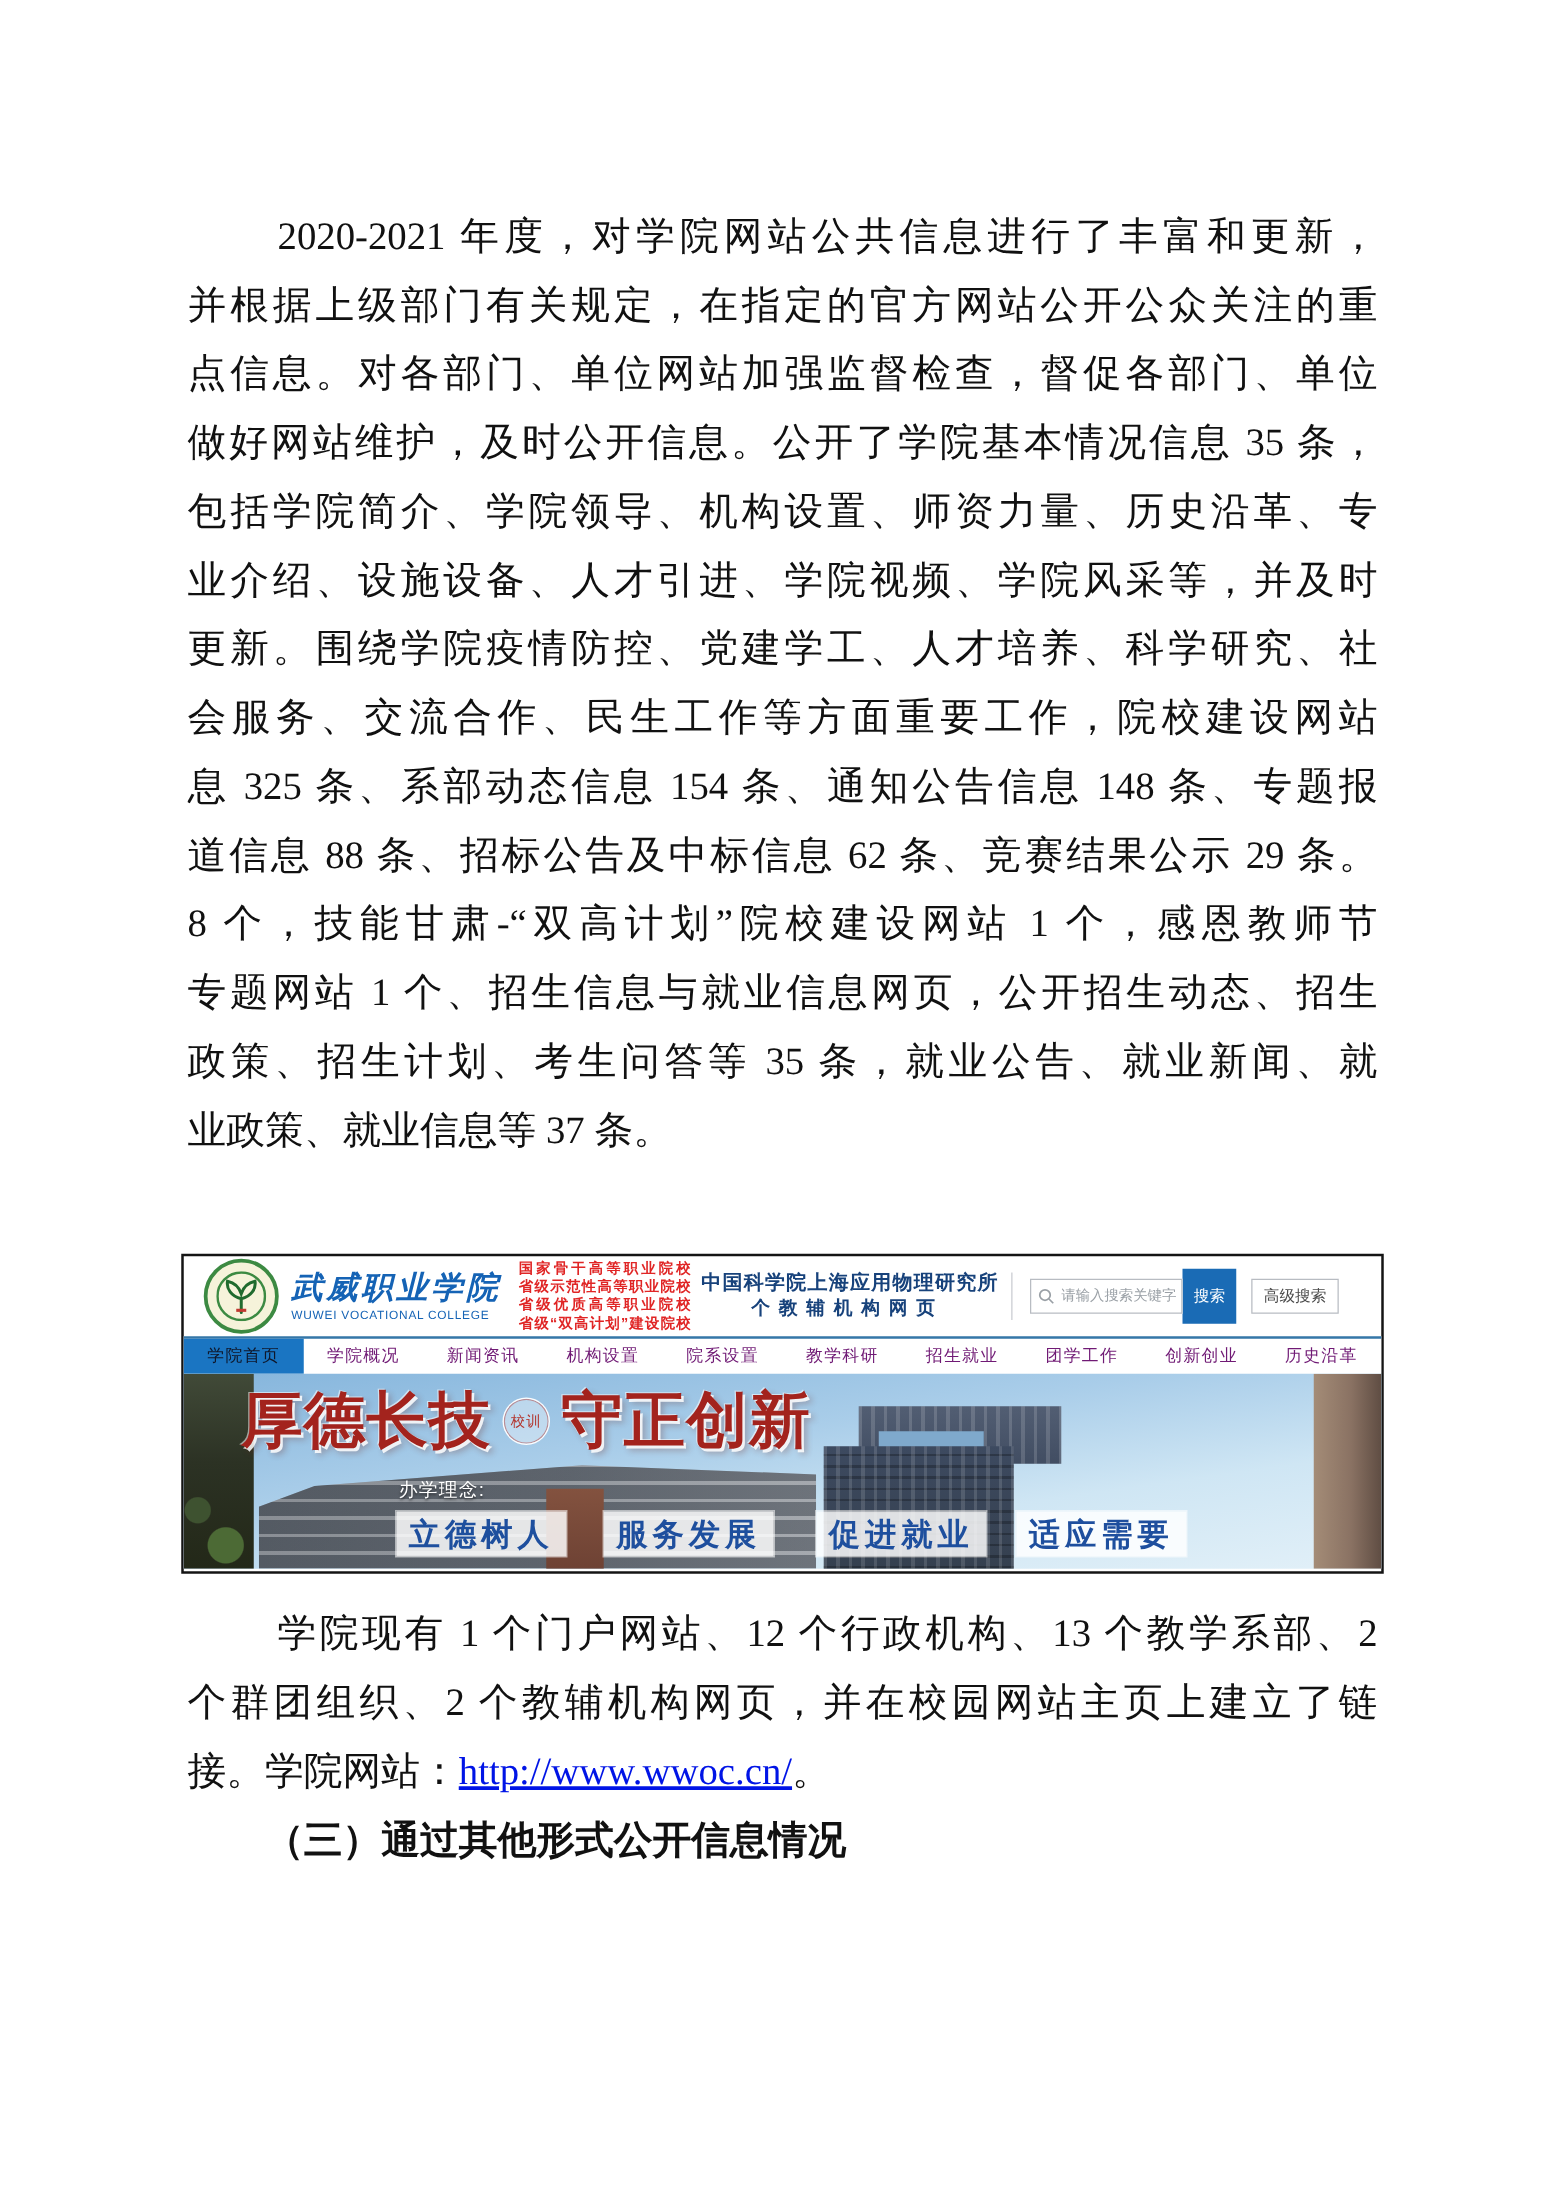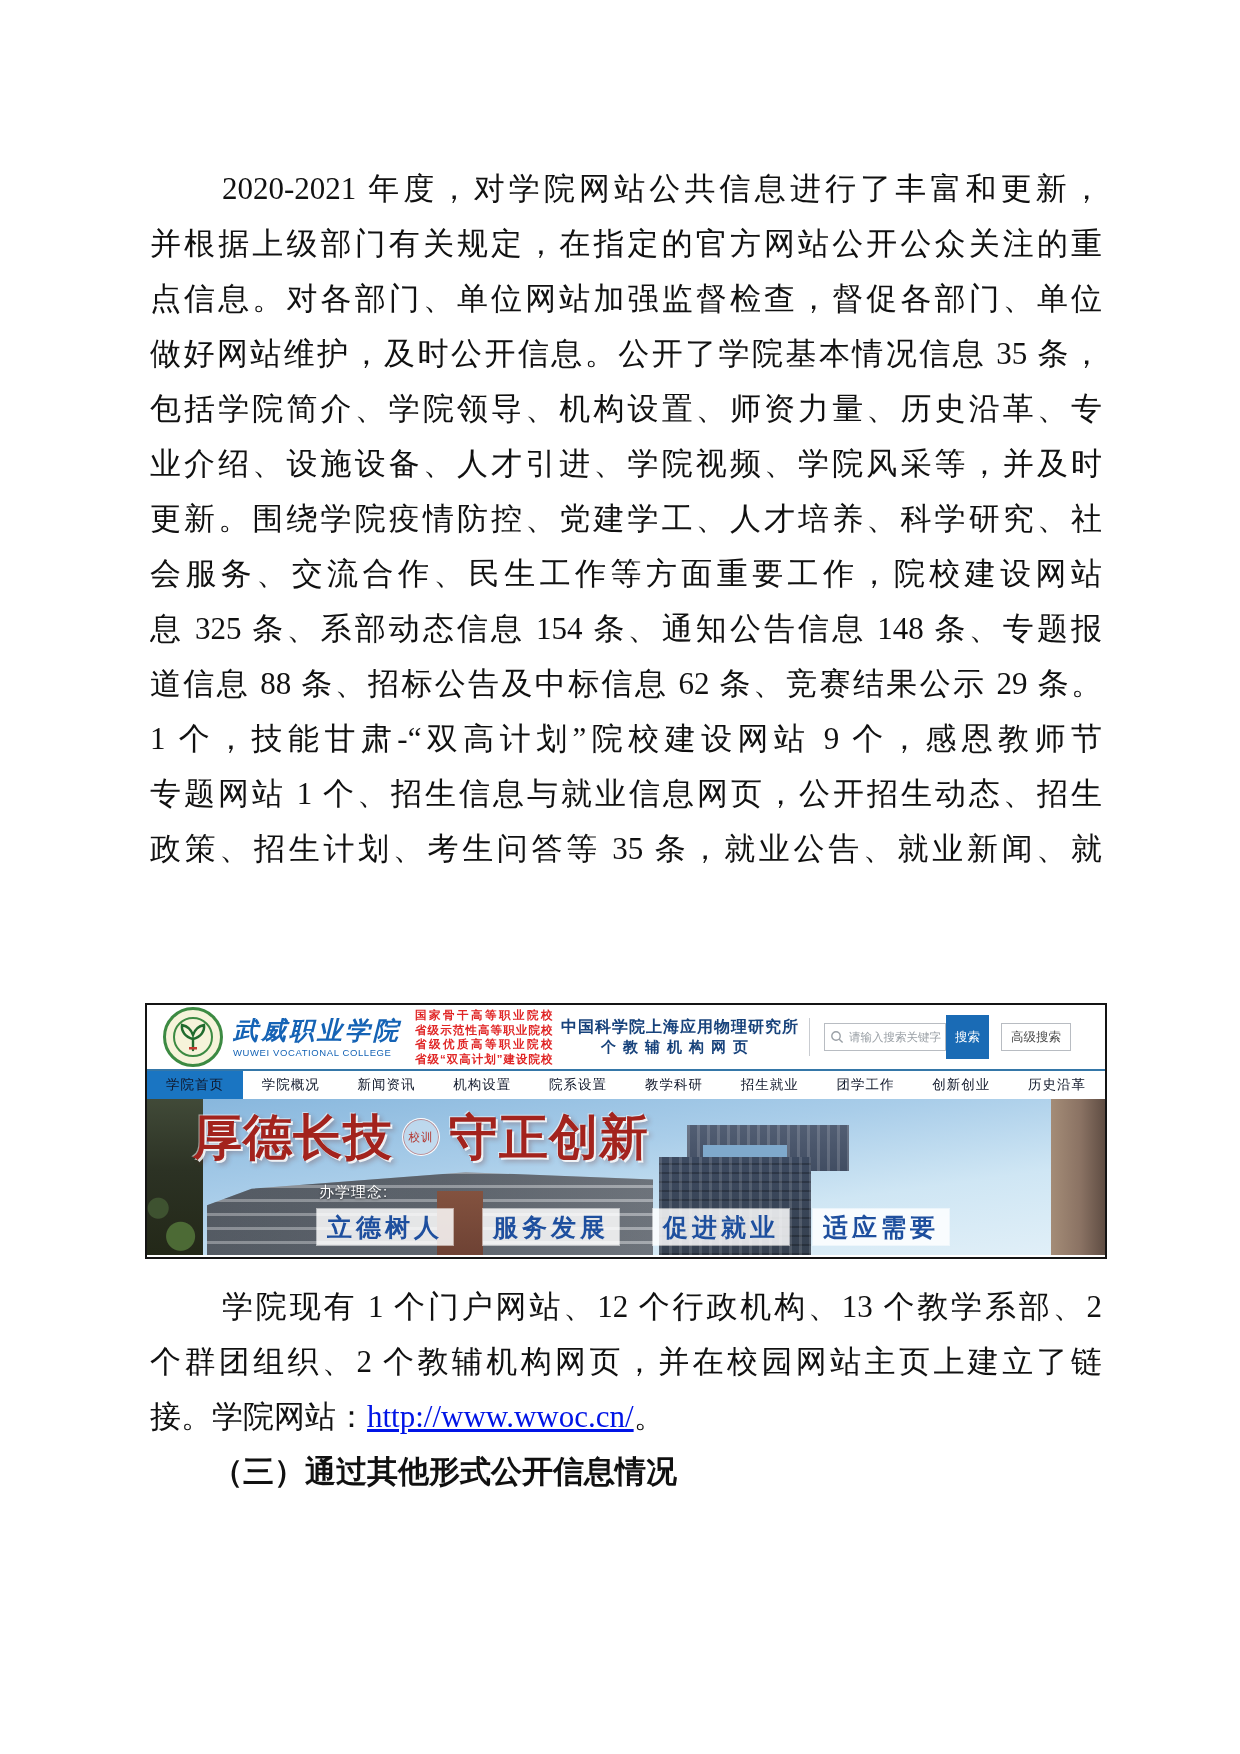--- a/index.html
+++ b/index.html
@@ -43,21 +43,21 @@
                 font-size:11.5px;color:#666;background:transparent;
                 font-family:"Liberation Sans",sans-serif;}
   .sinput input::placeholder{color:#9aa0a6;}
   .sbtn{height:44px;padding:0 9px;background:#1a6bb5;color:#fff;border:0;font-size:12.5px;
         cursor:pointer;font-family:"Liberation Sans",sans-serif;}
   .abtn{height:28px;margin-left:12px;padding:0 9px;background:#fff;border:1px solid #b8bcc2;
         color:#4a4a4a;font-size:12.5px;cursor:pointer;font-family:"Liberation Sans",sans-serif;}
   
   .sh-nav{height:28px;border-top:2px solid #3577a8;display:flex;background:#fff;}
   .navitem{flex:1;display:flex;align-items:center;justify-content:center;
-           font-size:13.5px;color:#0f172a;letter-spacing:1px;cursor:pointer;white-space:nowrap;}
+           font-size:13.5px;color:#701a75;letter-spacing:1px;cursor:pointer;white-space:nowrap;}
   .navitem.active{background:#1a75c2;color:#0f172a;}
   
   .sh-banner{position:relative;height:156px;overflow:hidden;
              background:linear-gradient(172deg,#85b5dc 0%,#a9cde9 38%,#cfe6f4 68%,#e2f0f8 100%);}
   .trees{position:absolute;left:0;top:0;width:56px;height:100%;
          background:radial-gradient(circle at 60% 88%,#4c6a35 0 14px,transparent 15px),
                     radial-gradient(circle at 20% 70%,#3e5230 0 10px,transparent 11px),
                     linear-gradient(180deg,#414a38 0%,#2c3224 45%,#232818 100%);}
   .pillar{position:absolute;right:0;top:0;width:54px;height:100%;
           background:linear-gradient(90deg,#a48c77 0%,#8a7263 55%,#5f4d43 100%);}
@@ -100,23 +100,24 @@
     <div class="dline first">2020-2021 年度，对学院网站公共信息进行了丰富和更新，</div>
     <div class="dline">并根据上级部门有关规定，在指定的官方网站公开公众关注的重</div>
     <div class="dline">点信息。对各部门、单位网站加强监督检查，督促各部门、单位</div>
     <div class="dline">做好网站维护，及时公开信息。公开了学院基本情况信息 35 条，</div>
     <div class="dline">包括学院简介、学院领导、机构设置、师资力量、历史沿革、专</div>
     <div class="dline">业介绍、设施设备、人才引进、学院视频、学院风采等，并及时</div>
     <div class="dline">更新。围绕学院疫情防控、党建学工、人才培养、科学研究、社</div>
     <div class="dline">会服务、交流合作、民生工作等方面重要工作，院校建设网站</div>
     <div class="dline">息 325 条、系部动态信息 154 条、通知公告信息 148 条、专题报</div>
     <div class="dline">道信息 88 条、招标公告及中标信息 62 条、竞赛结果公示 29 条。</div>
-    <div class="dline">1 个，技能甘肃-“双高计划”院校建设网站 9 个，感恩教师节</div>
+    <div class="dline">8 个，技能甘肃-“双高计划”院校建设网站 1 个，感恩教师节</div>
     <div class="dline">专题网站 1 个、招生信息与就业信息网页，公开招生动态、招生</div>
     <div class="dline">政策、招生计划、考生问答等 35 条，就业公告、就业新闻、就</div>
+    <div class="dline parend">业政策、就业信息等 37 条。</div>
   </div>
 
   <div class="shot">
 
     <div class="sh-head">
       <div class="logo">
         <svg width="40" height="40" viewBox="0 0 40 40">
           <circle cx="20" cy="20" r="19" fill="#f6f3da" stroke="#3c8a42" stroke-width="2"></circle>
           <path d="M20 33 L20 22 M20 22 C12 20 8 14 9 8 C14 9 18 12 20 18 C22 12 26 9 31 8 C32 14 28 20 20 22" fill="none" stroke="#206b2e" stroke-width="2.4" stroke-linecap="round"></path>
           <rect x="16" y="30" width="8" height="2.5" fill="#c03a30"></rect>

